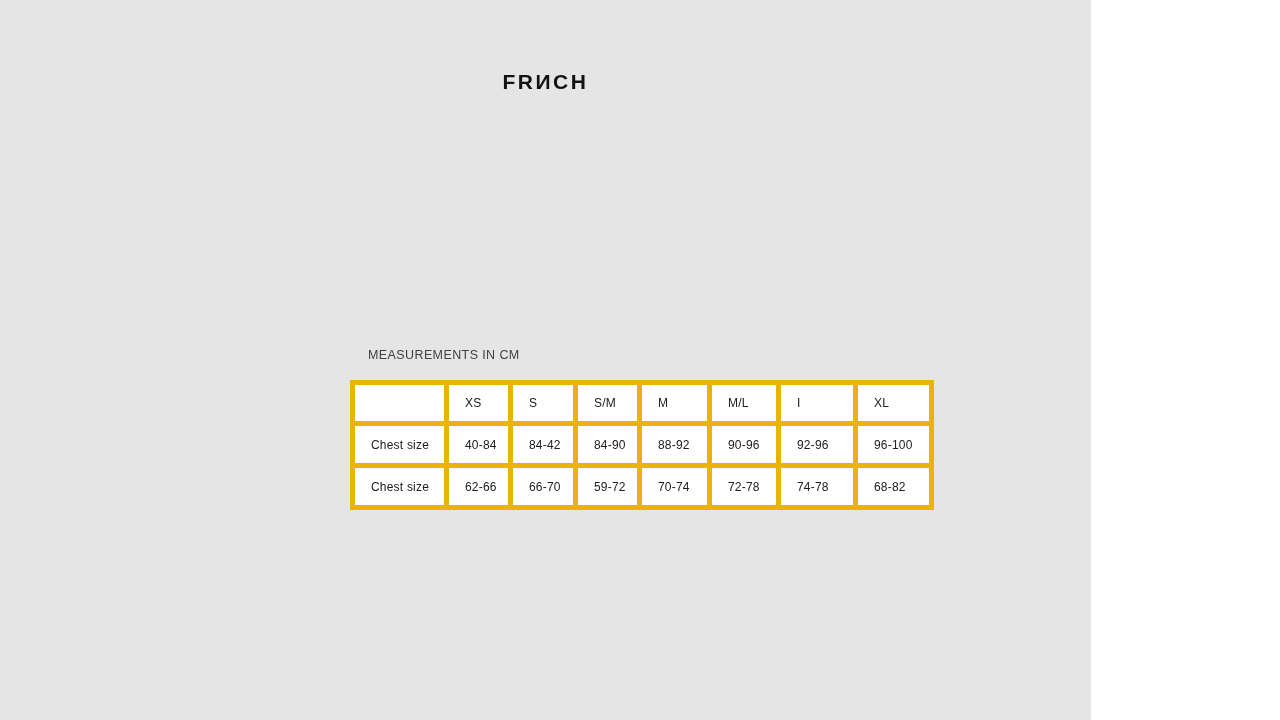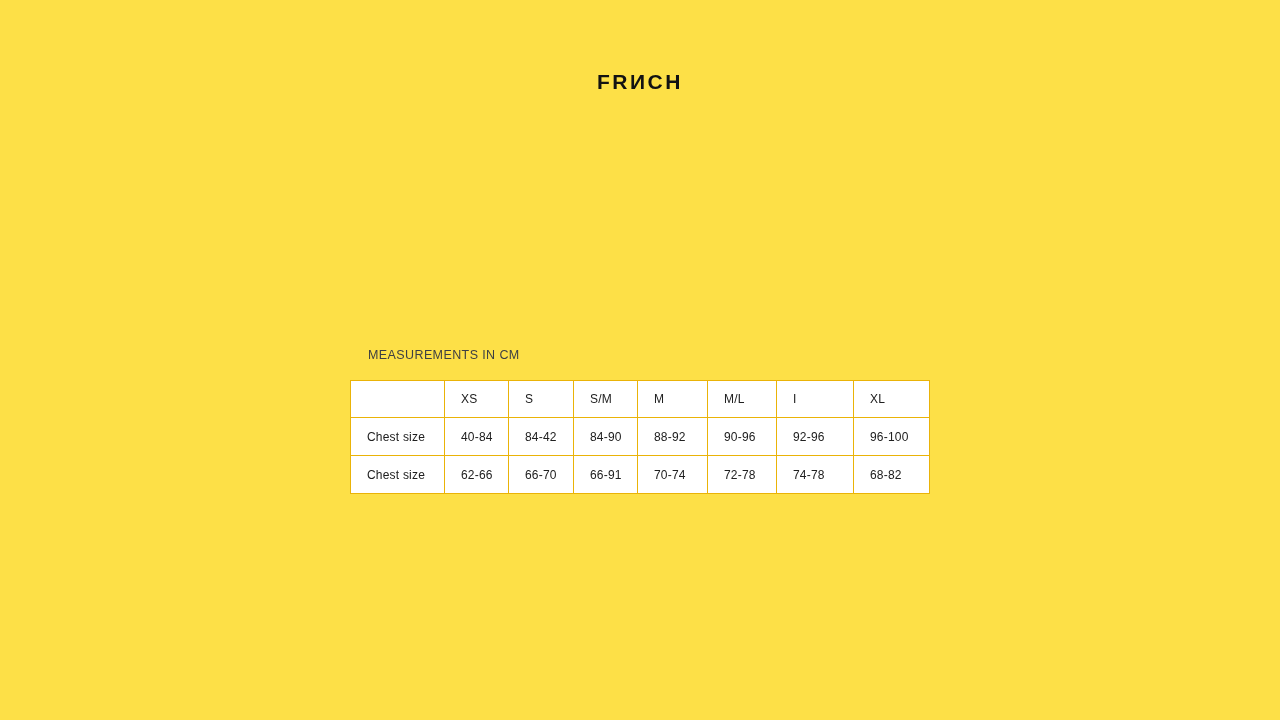--- a/index.html
+++ b/index.html
@@ -3,23 +3,23 @@
 <meta charset="utf-8">
 <style>
   html, body {
     margin: 0;
     padding: 0;
     background: #ffffff;
     font-family: "Liberation Sans", sans-serif;
   }
   .page {
     position: relative;
-    width: 1280px;
+    width: 1091px;
     height: 720px;
-    background: #fde047;
+    background: #e5e5e5;
     overflow: hidden;
   }
   .logo {
     position: absolute;
     top: 71px;
     left: 0;
     width: 100%;
     text-align: center;
     font-size: 21px;
     line-height: 22px;
@@ -43,21 +43,21 @@
   table.size-chart {
     border-collapse: collapse;
     table-layout: fixed;
     width: 579px;
     font-size: 12px;
     color: #202020;
     letter-spacing: 0.2px;
   }
   table.size-chart th,
   table.size-chart td {
-    border: 1px solid #eab308;
+    border: 5px solid #eab308;
     background: #ffffff;
     text-align: left;
     vertical-align: middle;
     padding: 0 4px 0 16px;
     font-weight: 400;
     overflow: hidden;
     white-space: nowrap;
   }
   table.size-chart thead th { height: 36px; }
   table.size-chart tbody td { height: 37px; }
@@ -104,21 +104,21 @@
           <td>84-90</td>
           <td>88-92</td>
           <td>90-96</td>
           <td>92-96</td>
           <td>96-100</td>
         </tr>
         <tr>
           <td>Chest size</td>
           <td>62-66</td>
           <td>66-70</td>
-          <td>66-91</td>
+          <td>59-72</td>
           <td>70-74</td>
           <td>72-78</td>
           <td>74-78</td>
           <td>68-82</td>
         </tr>
       </tbody>
     </table>
 
   </div>
 

